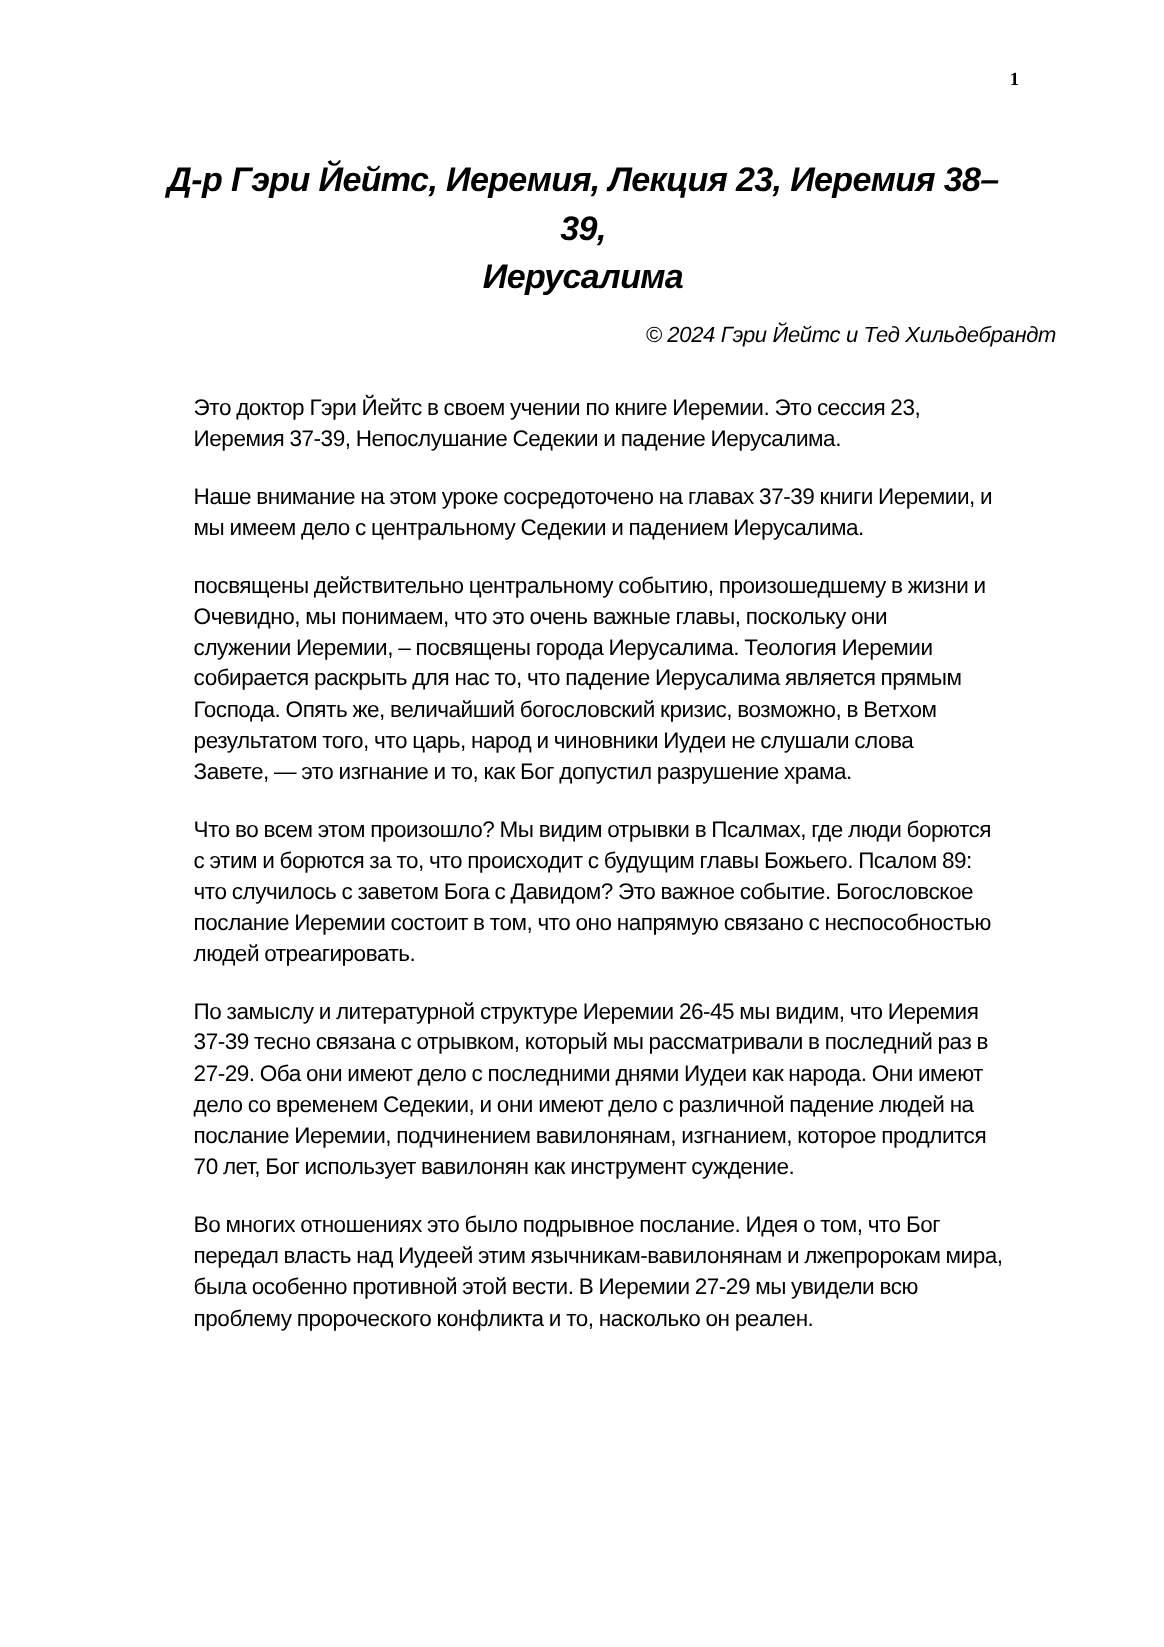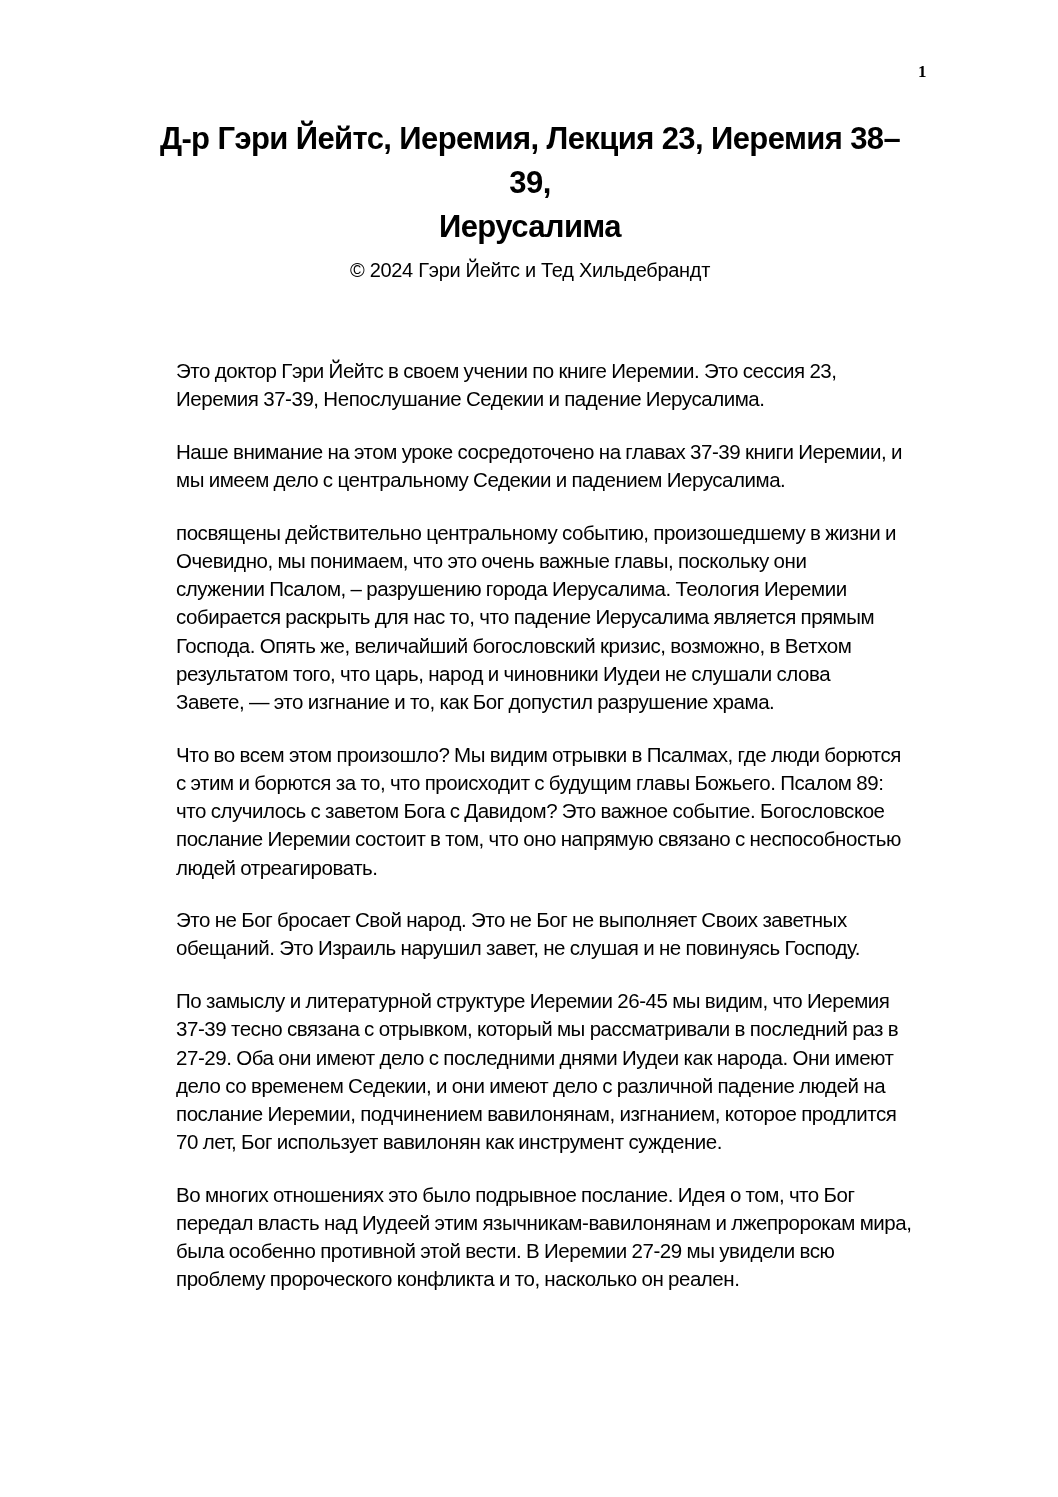--- a/index.html
+++ b/index.html
@@ -18,39 +18,41 @@
     .page-number {
       position: absolute;
       top: 62px;
       left: 918px;
       font-family: "Liberation Serif", "DejaVu Serif", serif;
       font-weight: bold;
       font-size: 17px;
     }
     .title-block {
       position: absolute;
-      top: 117px;
+      top: 142px;
       left: 100px;
       width: 860px;
       text-align: center;
+      font-style: italic;
     }
     .title-line {
       font-weight: bold;
       font-size: 31px;
       line-height: 44px;
       letter-spacing: -0.6px;
       white-space: nowrap;
       display: block;
     }
     .copyright {
       font-size: 20px;
       line-height: 30px;
       letter-spacing: -0.3px;
-      margin-top: 6px;
+      margin-top: 16px;
       display: block;
+      text-align: right;
     }
     .body-text {
       position: absolute;
       top: 357px;
       left: 128px;
       width: 800px;
       margin-left: 48px;
     }
     .paragraph {
       margin: 0 0 24.5px 0;
@@ -83,36 +85,32 @@
     <span class="line">Это доктор Гэри Йейтс в своем учении по книге Иеремии. Это сессия 23,</span>
     <span class="line">Иеремия 37-39, Непослушание Седекии и падение Иерусалима.</span>
   </p>
   <p class="paragraph">
     <span class="line">Наше внимание на этом уроке сосредоточено на главах 37-39 книги Иеремии, и</span>
     <span class="line">мы имеем дело с центральному Седекии и падением Иерусалима.</span>
   </p>
   <p class="paragraph">
     <span class="line">посвящены действительно центральному событию, произошедшему в жизни и</span>
     <span class="line">Очевидно, мы понимаем, что это очень важные главы, поскольку они</span>
-    <span class="line">служении Псалом, – разрушению города Иерусалима. Теология Иеремии</span>
+    <span class="line">служении Иеремии, – посвящены города Иерусалима. Теология Иеремии</span>
     <span class="line">собирается раскрыть для нас то, что падение Иерусалима является прямым</span>
     <span class="line">Господа. Опять же, величайший богословский кризис, возможно, в Ветхом</span>
     <span class="line">результатом того, что царь, народ и чиновники Иудеи не слушали слова</span>
     <span class="line">Завете, — это изгнание и то, как Бог допустил разрушение храма.</span>
   </p>
   <p class="paragraph">
     <span class="line">Что во всем этом произошло? Мы видим отрывки в Псалмах, где люди борются</span>
     <span class="line">с этим и борются за то, что происходит с будущим главы Божьего. Псалом 89:</span>
     <span class="line">что случилось с заветом Бога с Давидом? Это важное событие. Богословское</span>
     <span class="line">послание Иеремии состоит в том, что оно напрямую связано с неспособностью</span>
     <span class="line">людей отреагировать.</span>
-  </p>
-  <p class="paragraph">
-    <span class="line">Это не Бог бросает Свой народ. Это не Бог не выполняет Своих заветных</span>
-    <span class="line">обещаний. Это Израиль нарушил завет, не слушая и не повинуясь Господу.</span>
   </p>
   <p class="paragraph">
     <span class="line">По замыслу и литературной структуре Иеремии 26-45 мы видим, что Иеремия</span>
     <span class="line">37-39 тесно связана с отрывком, который мы рассматривали в последний раз в</span>
     <span class="line">27-29. Оба они имеют дело с последними днями Иудеи как народа. Они имеют</span>
     <span class="line">дело со временем Седекии, и они имеют дело с различной падение людей на</span>
     <span class="line">послание Иеремии, подчинением вавилонянам, изгнанием, которое продлится</span>
     <span class="line">70 лет, Бог использует вавилонян как инструмент суждение.</span>
   </p>
   <p class="paragraph">

